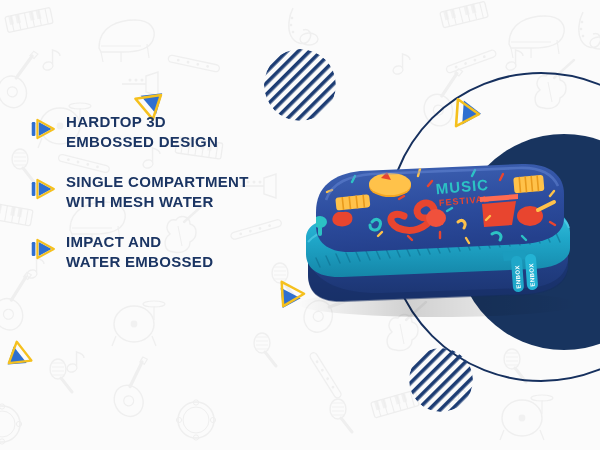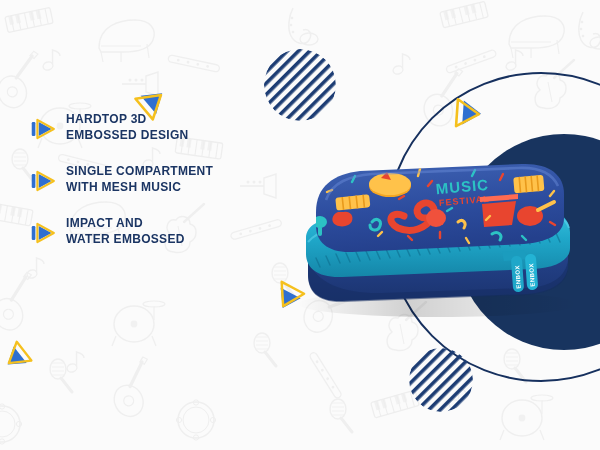--- a/index.html
+++ b/index.html
@@ -23,21 +23,21 @@
   
   .tri-accent{position:absolute;z-index:6;}
   .tri-accent svg{display:block;overflow:visible;}
 
   
   #features{position:absolute;left:30px;top:112px;z-index:8;width:280px;}
   .feature-row{display:flex;align-items:flex-start;margin-bottom:20px;}
   .feature-row:last-child{margin-bottom:0;}
   .bullet-icon{flex:0 0 auto;width:26px;height:26px;margin-right:10px;margin-top:4px;}
   .bullet-icon svg{display:block;overflow:visible;}
-  .feature-text{color:#1b3563;font-weight:bold;font-size:12px;line-height:1.33;
+  .feature-text{color:#1b3563;font-weight:bold;font-size:15px;line-height:1.33;
                 letter-spacing:0.3px;white-space:pre-line;font-family:"Liberation Sans",sans-serif;}
 
   
   #product{position:absolute;left:286px;top:160px;width:300px;height:160px;z-index:7;}
   #product svg{display:block;overflow:visible;}
 </style>
 </head>
 <body>
 
 <div id="stage">
@@ -397,21 +397,21 @@
 
     <div class="feature-row">
       <span class="bullet-icon">
         <svg width="26" height="26" viewBox="0 0 30 30" xmlns="http://www.w3.org/2000/svg">
           <rect x="2" y="7" width="4.2" height="16" rx="1.4" fill="#2f6fd0"></rect>
           <path d="M10 7 L25 15 L10 23 Z" fill="#2f6fd0"></path>
           <path d="M8.5 4.5 L27.5 15 L8.5 25.5 Z" fill="none" stroke="#f5c01e" stroke-width="2.4" stroke-linejoin="round"></path>
         </svg>
       </span>
       <span class="feature-text">SINGLE COMPARTMENT
-WITH MESH MUSIC</span>
+WITH MESH WATER</span>
     </div>
 
     <div class="feature-row">
       <span class="bullet-icon">
         <svg width="26" height="26" viewBox="0 0 30 30" xmlns="http://www.w3.org/2000/svg">
           <rect x="2" y="7" width="4.2" height="16" rx="1.4" fill="#2f6fd0"></rect>
           <path d="M10 7 L25 15 L10 23 Z" fill="#2f6fd0"></path>
           <path d="M8.5 4.5 L27.5 15 L8.5 25.5 Z" fill="none" stroke="#f5c01e" stroke-width="2.4" stroke-linejoin="round"></path>
         </svg>
       </span>

